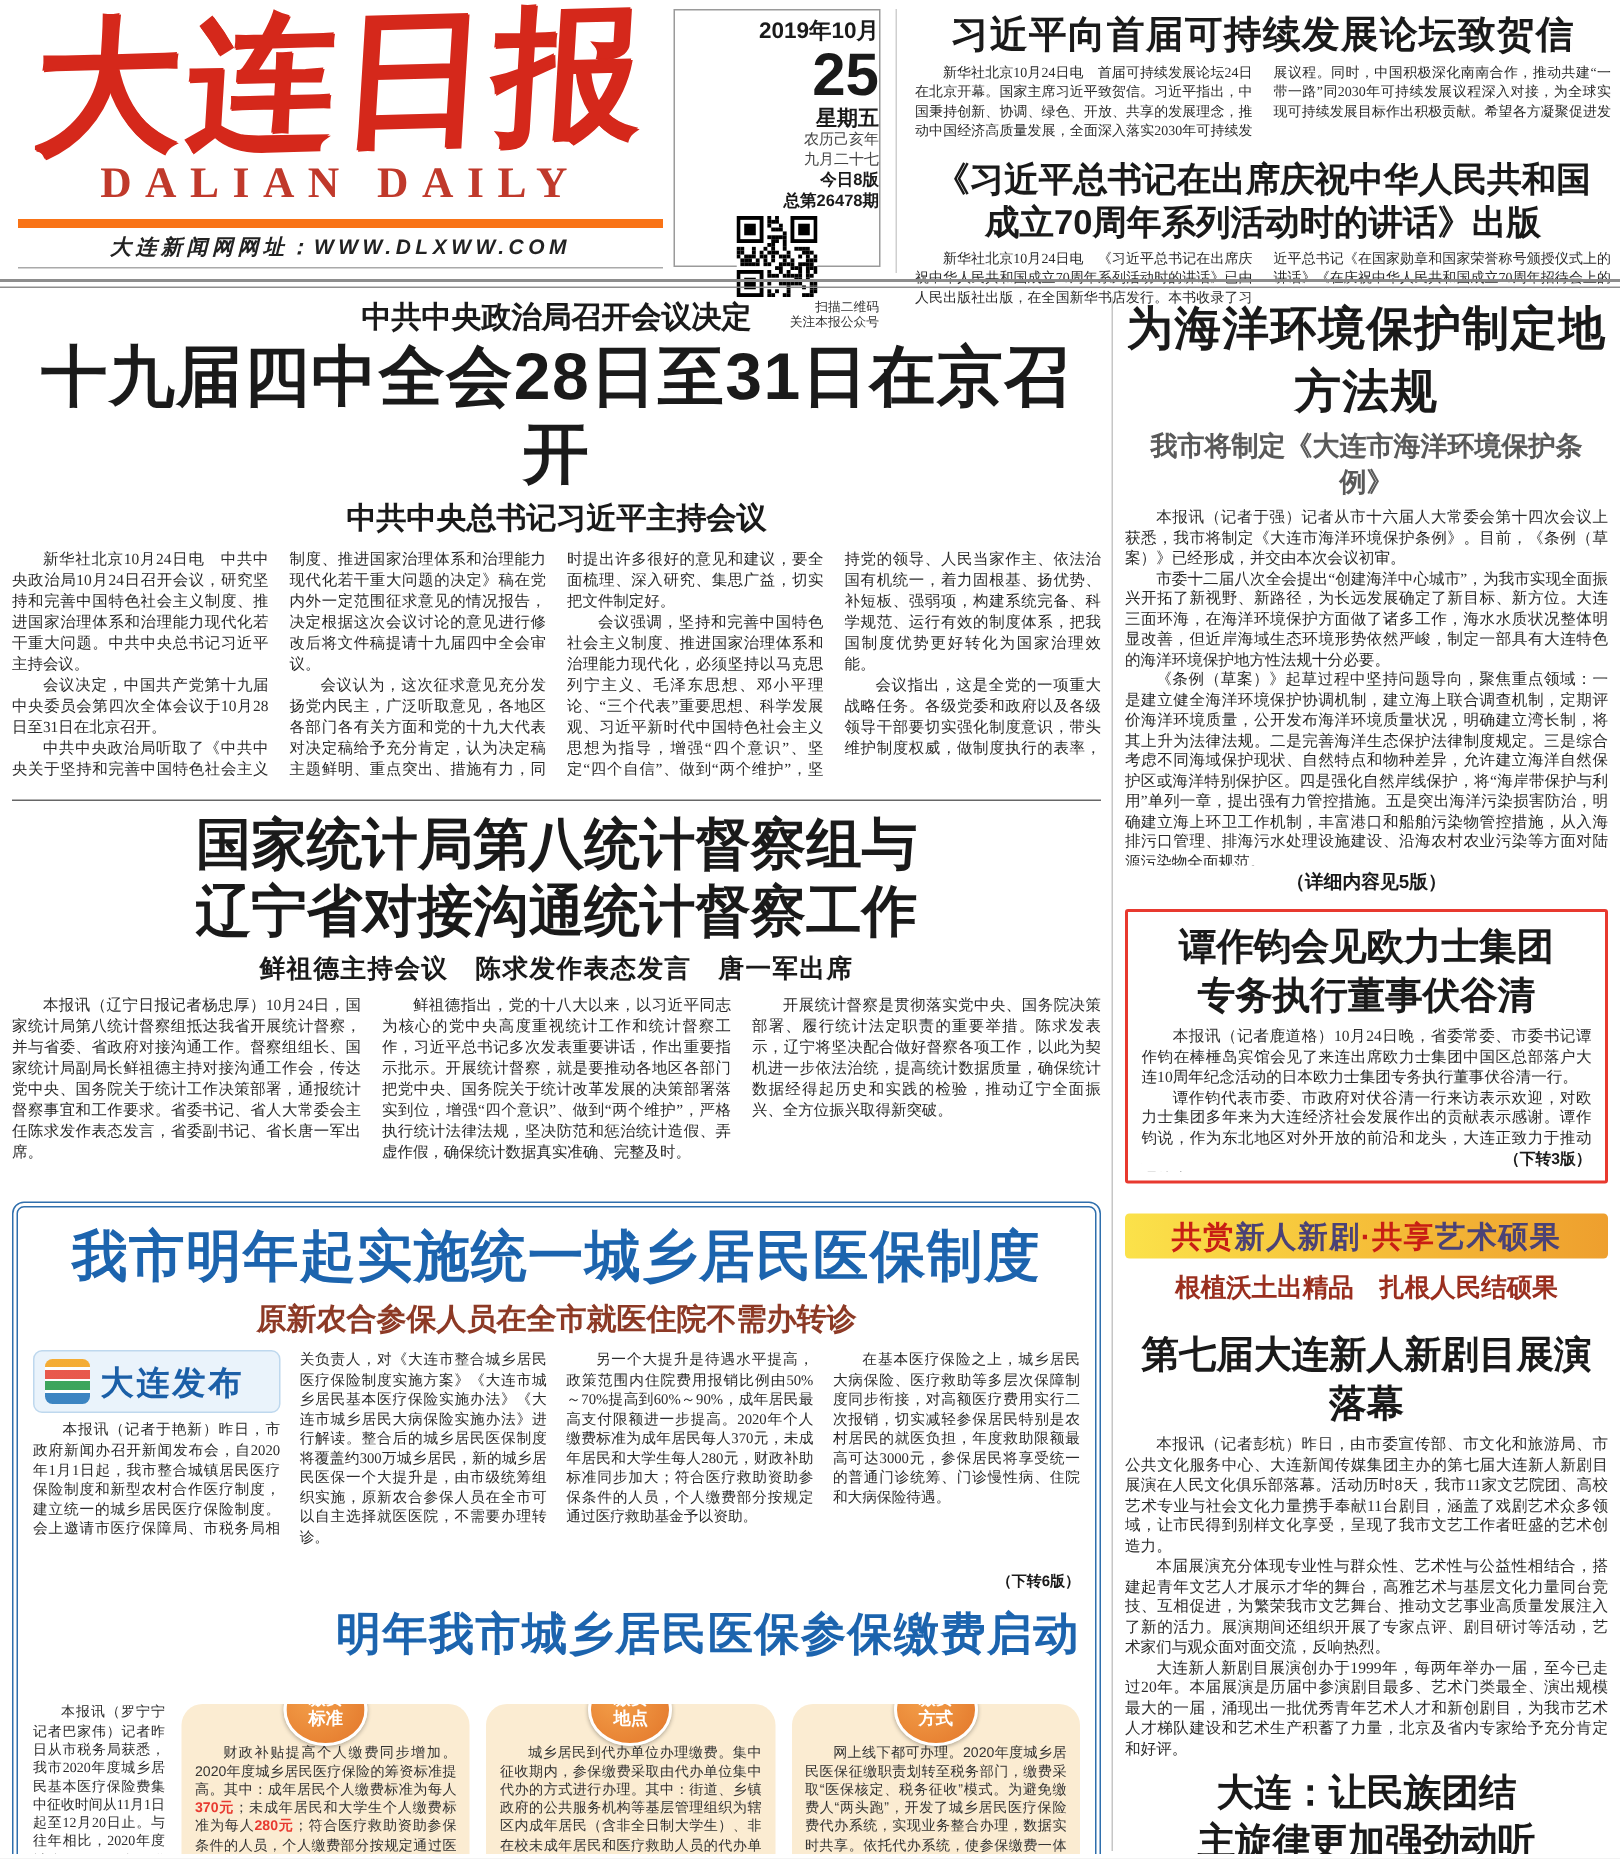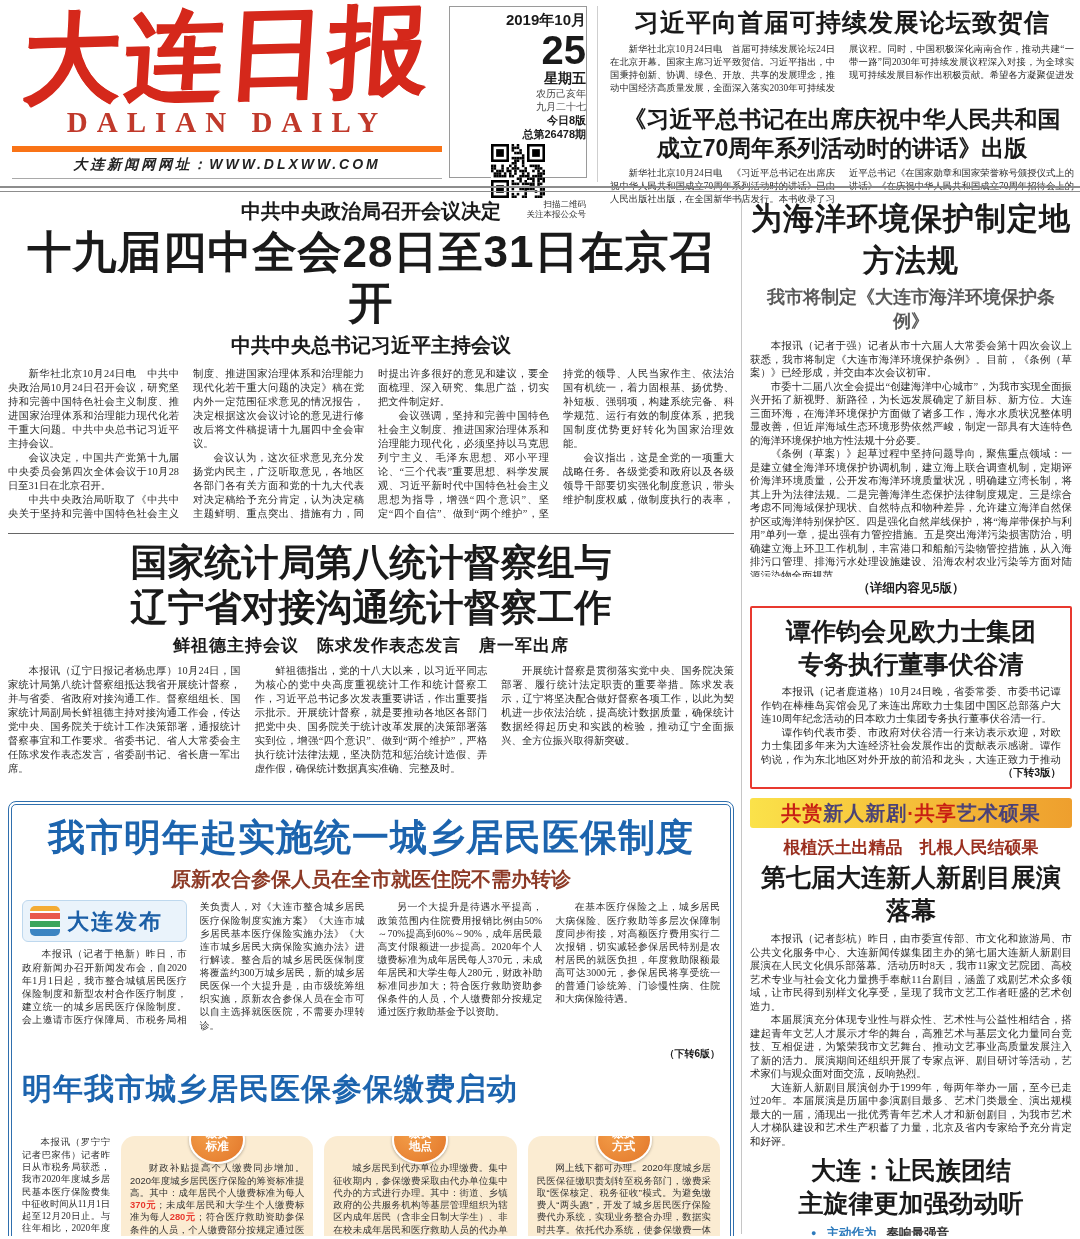--- a/index.html
+++ b/index.html
@@ -68,21 +68,21 @@
   .blue-box { margin-top:7px; border:4px double #2f6fad; border-radius:8px; padding:8px 10px 6px; height:512px; overflow:hidden; }
   .med-headline { color:#1c64ae; font-size:37px; font-weight:900; text-align:center; letter-spacing:1px; }
   .med-subhead { color:#8d3a26; font-size:20px; font-weight:900; text-align:center; margin-top:3px; }
   .med-body { margin-top:7px; column-count:4; column-gap:13px; font-size:9.8px; line-height:1.34; height:146px; overflow:hidden; }
   .med-contin { font-size:10px; margin-top:1px; }
   .fabu { background:#eaf3fb; border:1px solid #bed8ee; border-radius:6px; padding:5px 7px;
           display:flex; align-items:center; gap:7px; margin-bottom:5px; }
   .fabu-icon { width:30px; height:30px; border-radius:5px; flex:0 0 auto; opacity:.92;
     background:linear-gradient(180deg,#f5a623 0 18%,#fff 18% 24%,#e84c3d 24% 44%,#fff 44% 50%,#2e9e4f 50% 70%,#fff 70% 76%,#2d7bbd 76% 100%); }
   .fabu-text { color:#1b5fa7; font-size:22px; font-weight:900; letter-spacing:2px; }
-  .pay-headline { color:#1c64ae; font-size:30px; font-weight:900; text-align:left; margin-top:8px; letter-spacing:1px; }
+  .pay-headline { color:#1c64ae; font-size:30px; font-weight:900; text-align:right; margin-top:8px; letter-spacing:1px; }
   .pay-row { display:flex; margin-top:26px; }
   .pay-intro { width:88px; flex:0 0 auto; font-size:9.3px; line-height:1.32; height:196px; overflow:hidden; }
   .pay-box { flex:1; margin-left:11px; background:#fbecd2; border-radius:14px; position:relative;
              padding:26px 9px 8px; height:196px; overflow:hidden; }
   .pay-text { font-size:9.4px; line-height:1.3; text-align:justify; text-indent:2em; color:#333; }
   .badge { position:absolute; left:50%; top:-20px; transform:translateX(-50%);
            width:56px; height:48px; border-radius:50%; background:radial-gradient(circle at 35% 30%,#f4a04a,#e2762a);
            border:2px solid #fff; box-shadow:0 1px 3px rgba(0,0,0,.3);
            color:#fff; font-size:11.5px; font-weight:bold; text-align:center;
            display:flex; flex-direction:column; justify-content:center; line-height:1.15; }
@@ -98,29 +98,29 @@
                       linear-gradient(#fff,#fff) center/3px 11px no-repeat,#e84c3d; }
   
   .ocean-headline { font-size:31px; font-weight:900; text-align:center; letter-spacing:1px; }
   .ocean-subhead { font-size:18px; font-weight:900; text-align:center; color:#5a5a5a; margin-top:3px; }
   .rc-body { margin-top:6px; font-size:10.4px; line-height:1.3; overflow:hidden; }
   .ocean-body { height:238px; }
   .red-box { margin-top:9px; border:2.5px solid #e8392f; border-radius:2px; padding:7px 9px; }
   .tan-headline { font-size:25px; font-weight:900; text-align:center; line-height:1.3; }
   .tan-body { height:96px; margin-top:5px; }
   .tan-contin { font-size:10.5px; margin-top:-15px; background:#fff; position:relative; }
-  .yellow-banner { margin-top:9px; height:30px; border-radius:3px;
+  .yellow-banner { margin-top:20px; height:30px; border-radius:3px;
     background:linear-gradient(90deg,#fbe24a,#f6c23a 45%,#ee9f2e);
     display:flex; align-items:center; justify-content:center;
     font-size:20px; font-weight:900; letter-spacing:1px; }
   .yellow-banner .red { color:#c81e14; }
   .yellow-banner .dark { color:#4b4276; }
   .drama { margin-top:8px; }
   .drama-kicker { font-size:17px; font-weight:900; text-align:center; color:#9a2f1f; }
-  .drama-headline { font-size:25px; font-weight:900; text-align:center; margin-top:2px; }
+  .drama-headline { font-size:25px; font-weight:900; text-align:center; margin-top:16px; }
   .drama-body { height:216px; margin-top:5px; }
   .unity { margin-top:6px; }
   .unity-headline { font-size:25px; font-weight:900; text-align:center; line-height:1.3; }
   .bullets { width:200px; margin:6px auto 0; }
   .bullet-row { font-size:12.5px; font-weight:bold; line-height:1.35; display:flex; gap:10px; }
   .bullet-row::before { content:"●"; font-size:9px; line-height:17px; }
   .bullet-row:nth-of-type(1)::before, .bullet-row:nth-of-type(1) .b-label { color:#2d7bbd; }
   .bullet-row:nth-of-type(2)::before, .bullet-row:nth-of-type(2) .b-label { color:#2f9e63; }
   .bullet-row:nth-of-type(3)::before, .bullet-row:nth-of-type(3) .b-label { color:#e3861f; }
   .bullet-row:nth-of-type(4)::before, .bullet-row:nth-of-type(4) .b-label { color:#d4537e; }

